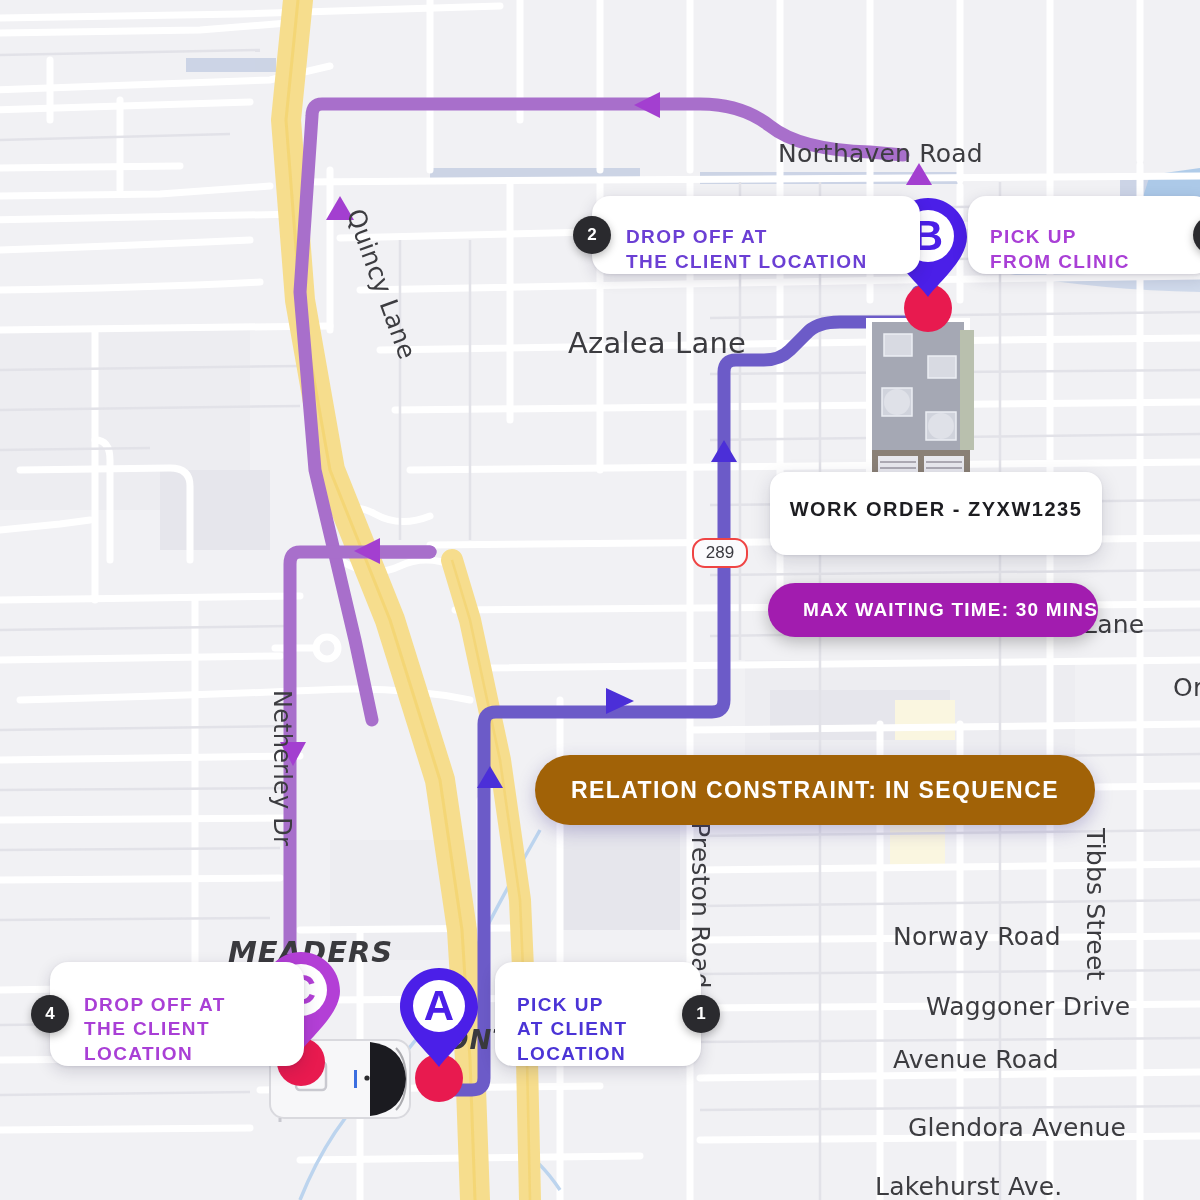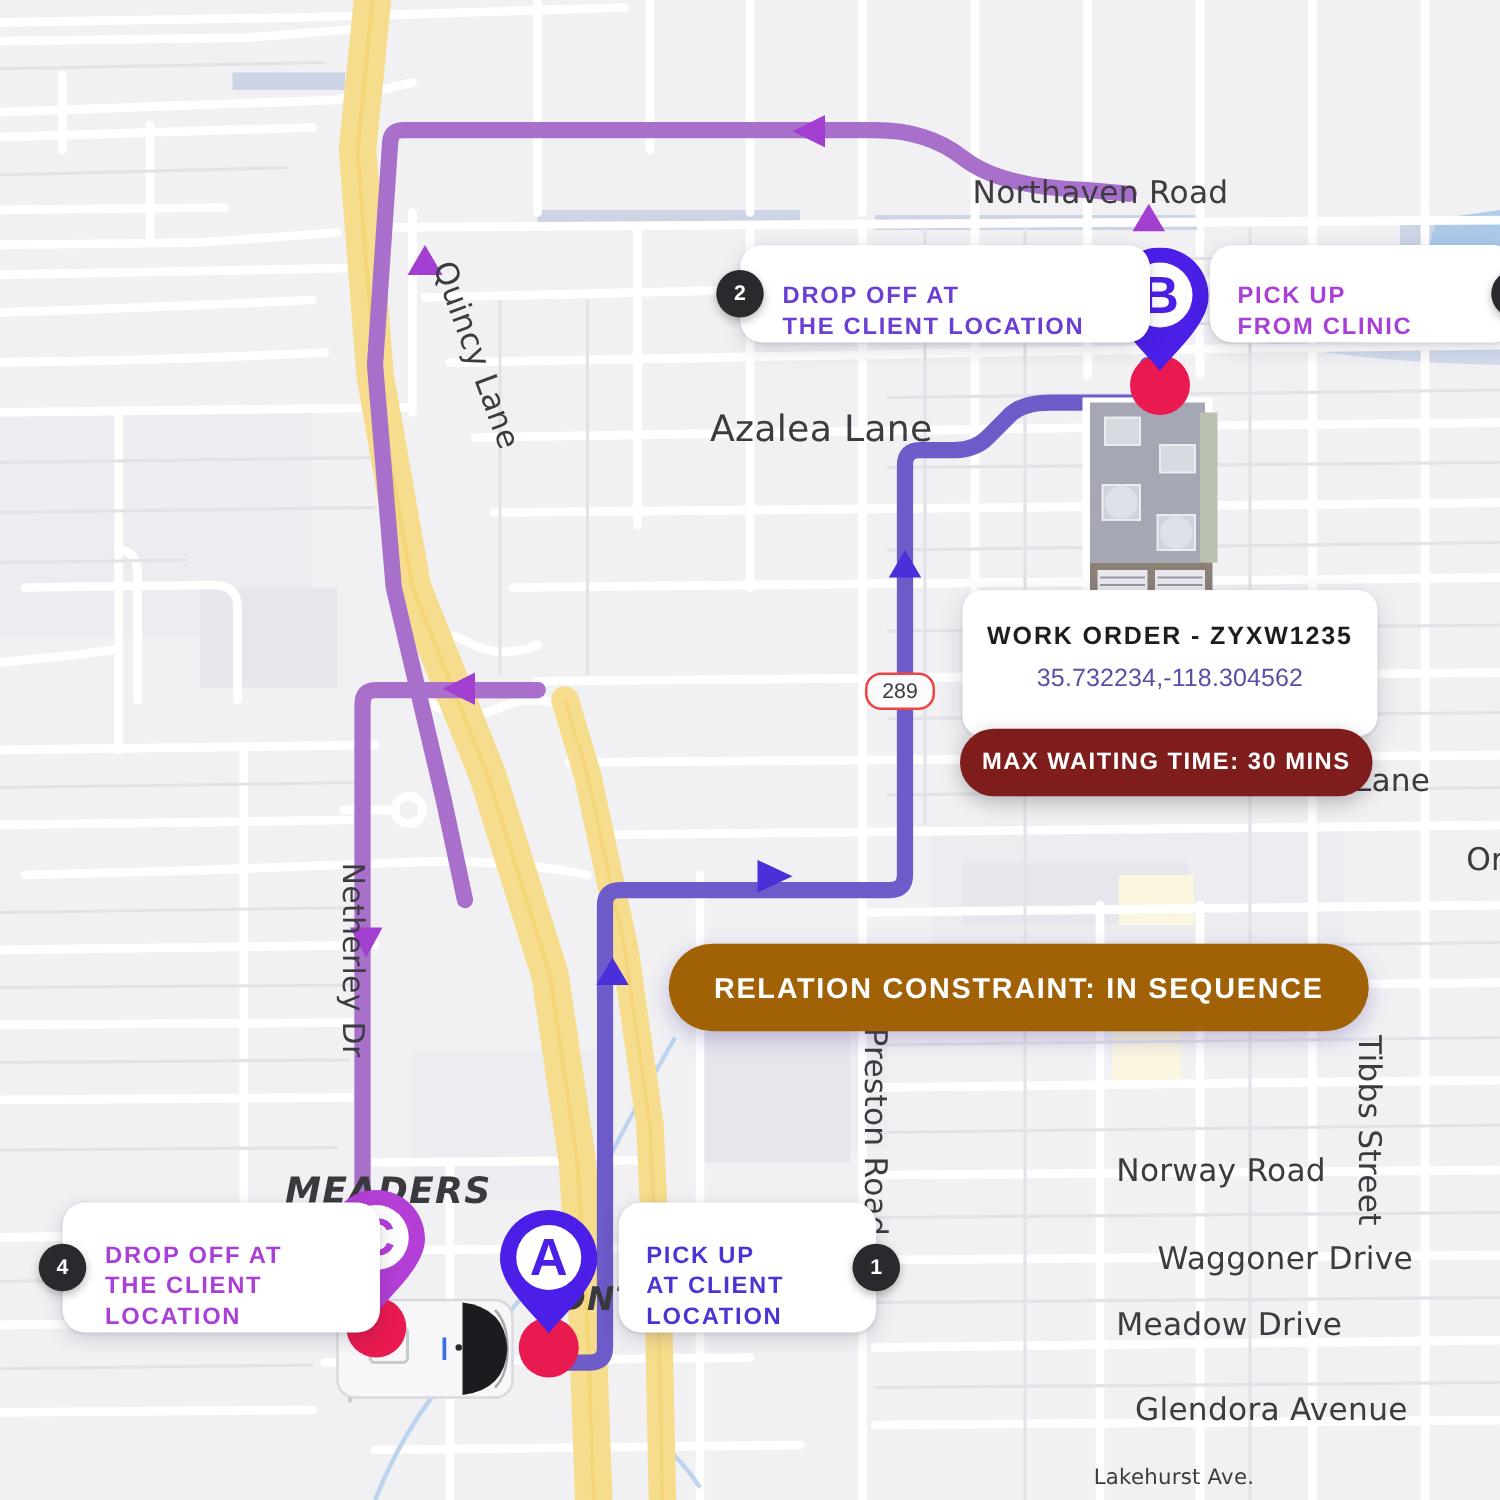--- a/index.html
+++ b/index.html
@@ -42,22 +42,22 @@
   #wo-card{
     position:absolute;left:770px;top:472px;width:312px;
     background:#fff;border-radius:16px;padding:26px 10px 34px;
     box-shadow:0 6px 20px rgba(30,25,60,.15),0 1px 3px rgba(30,25,60,.10);
     text-align:center;
   }
   #wo-title{font-size:20px;font-weight:700;letter-spacing:1.5px;color:#1d1d21;}
   #wo-coords{font-size:20px;color:#5b4ea8;margin-top:11px;letter-spacing:.1px;}
   #wo-pill{
     position:absolute;left:768px;top:583px;width:330px;height:54px;
-    background:#7f1d1d;border-radius:27px;color:#fff;
-    display:flex;align-items:center;justify-content:center;
+    background:#a21caf;border-radius:27px;color:#fff;
+    display:flex;align-items:center;justify-content:flex-end;
     font-size:19px;font-weight:700;letter-spacing:1.2px;
     box-shadow:0 5px 16px rgba(0,0,0,.25);
   }
 
   
   #relation-banner{
     position:absolute;left:535px;top:755px;width:560px;height:70px;
     background:#a16207;border-radius:35px;color:#fff;
     display:flex;align-items:center;justify-content:center;
     font-size:23px;font-weight:700;letter-spacing:1.4px;
@@ -304,23 +304,23 @@
       <div class="lbl rot" style="left: 368px; top: 205px; font-size: 25px; transform: rotate(70deg);">Quincy Lane</div>
       <div class="lbl" style="left: 778px; top: 139px; font-size: 25px;">Northaven Road</div>
       <div class="lbl" style="left: 568px; top: 326px; font-size: 29px;">Azalea Lane</div>
       <div class="lbl rot" style="left: 296px; top: 690px; font-size: 24px; transform: rotate(90deg);">Netherley Dr</div>
       <div class="lbl rot" style="left: 715px; top: 822px; font-size: 25px; transform: rotate(90deg);">Preston Road</div>
       <div class="lbl rot" style="left: 1110px; top: 828px; font-size: 25px; transform: rotate(90deg);">Tibbs Street</div>
       <div class="lbl" style="left: 1083px; top: 610px; font-size: 25px;">Lane</div>
       <div class="lbl" style="left: 1173px; top: 673px; font-size: 25px;">Orchard</div>
       <div class="lbl" style="left: 893px; top: 922px; font-size: 25px;">Norway Road</div>
       <div class="lbl" style="left: 905px; top: 992px; font-size: 25px; margin-left: 21px;">Waggoner Drive</div>
-      <div class="lbl" style="left: 893px; top: 1045px; font-size: 25px;">Meadow Drive</div>
+      <div class="lbl" style="left: 893px; top: 1045px; font-size: 25px;">Avenue Road</div>
       <div class="lbl" style="left: 908px; top: 1113px; font-size: 25px;">Glendora Avenue</div>
-      <div class="lbl" style="left: 875px; top: 1172px; font-size: 17px;">Lakehurst Ave.</div>
+      <div class="lbl" style="left: 875px; top: 1172px; font-size: 25px;">Lakehurst Ave.</div>
       <div class="lbl italic" style="left: 228px; top: 935px; font-size: 29px;">MEADERS</div>
       <div class="lbl italic" style="left: 447px; top: 1025px; font-size: 26px;">DNT</div>
     </div>
 
   <div id="hwy-shield" style="position:absolute;left:692px;top:538px;width:52px;height:26px;
               border:2px solid #ef4444;border-radius:13px;background:#fbfbfd;
               display:flex;align-items:center;justify-content:center;
               font-size:17px;color:#3a3a40;font-weight:400;">
     <span>289</span>
   </div>
@@ -371,21 +371,20 @@
       <div class="callout" style="left: 495px; top: 962px; width: 150px; height: 104px; padding-left: 22px; padding-right: 34px;">
         <div class="txt" style="color: rgb(75, 52, 214);">Pick up
 at client
 location</div>
         <div class="badge right">1</div>
       </div>
     </div>
 
   <div id="wo-card">
     <div id="wo-title">WORK ORDER - ZYXW1235</div>
-    <div id="wo-coords">35.732234,-118.304562</div>
   </div>
   <div id="wo-pill">
     <span>MAX WAITING TIME: 30 MINS</span>
   </div>
 
   <div id="relation-banner">
     <span>RELATION CONSTRAINT: IN SEQUENCE</span>
   </div>
 
 </div>

